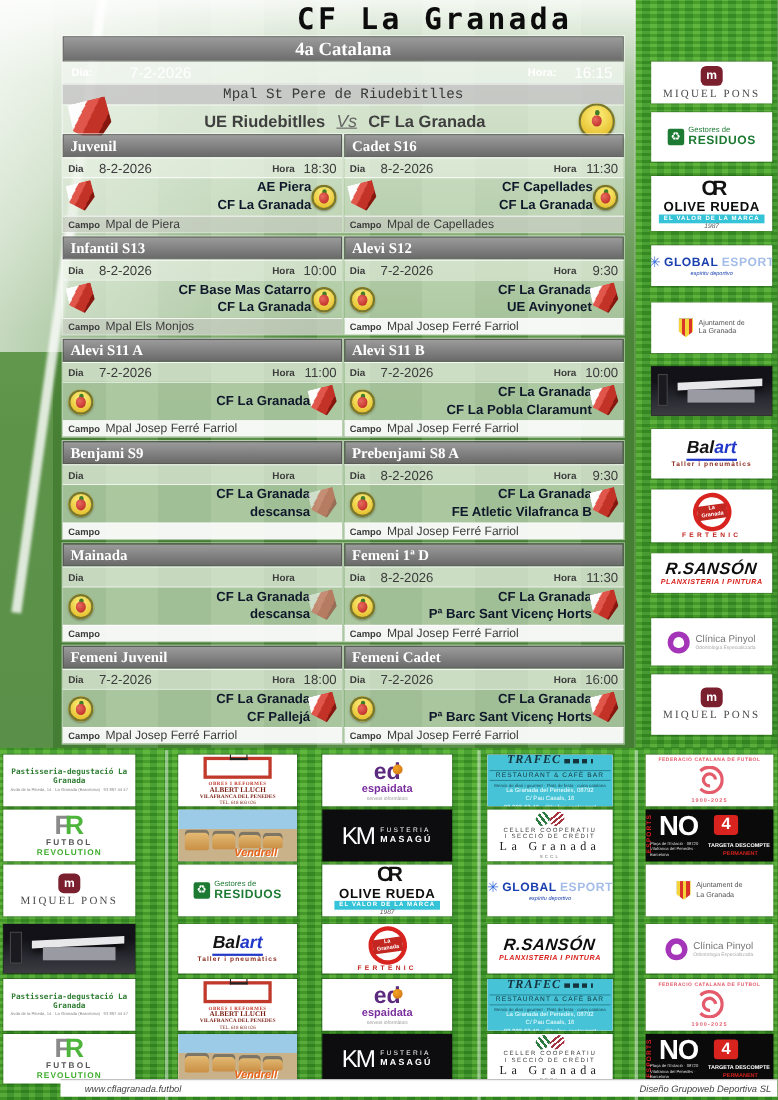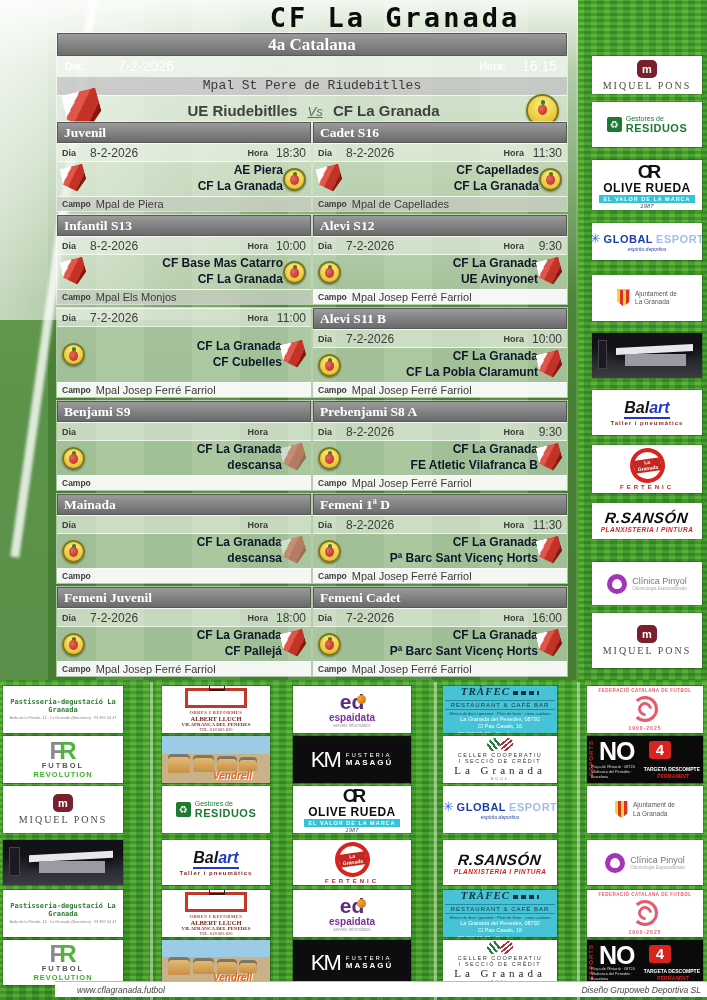--- a/index.html
+++ b/index.html
@@ -37,21 +37,21 @@
   .hdr-dia .lbl{font-size:10px;font-weight:bold;}
   .hdr-dia .date{font-size:14px;margin-left:34px;}
   .hdr-dia .hlbl{margin-left:auto;}
   .hdr-dia .time{font-size:14px;margin:0 10px 0 16px;}
   .hdr-dia{padding-left:8px;}
   .venue-bar{height:18px;line-height:18px;text-align:center;font-size:13px;color:#3a3a3a;
     background:rgba(200,200,200,.88);border-top:1px solid rgba(255,255,255,.7);font-family:Liberation Mono, monospace;}
   .hdr-match{height:29px;display:flex;align-items:center;background:rgba(232,240,228,.62);
     border-top:1px solid rgba(255,255,255,.7);padding:0 8px;}
   .hdr-match .mid{flex:1;text-align:center;font-size:15px;font-weight:bold;color:#3f3f3f;}
-  .hdr-match .vs{font-size:13px;font-style:italic;font-weight:normal;color:#666;margin:0 6px;text-decoration:underline;}
+  .hdr-match .vs{font-size:16px;font-style:italic;font-weight:normal;color:#666;margin:0 6px;text-decoration:underline;}
   
   .crest{position:relative;display:inline-block;flex:0 0 auto;}
   .cr-red{width:24px;height:26px;transform:rotate(-14deg);
     background:linear-gradient(130deg,#fdfdfd 0 28%,#e0564a 28% 45%,#c23227 45% 70%,#86170f 70%);
     clip-path:polygon(2% 0,98% 0,100% 60%,50% 100%,0 60%);filter:drop-shadow(1px 1px 1px rgba(0,0,0,.35));}
   .cr-yel{width:23px;height:23px;border-radius:50%;
     background:radial-gradient(circle at 50% 35%,#f7e469 20%,#e7c232 65%,#bc9320);
     box-shadow:inset 0 0 0 2px #77772f,0 1px 2px rgba(0,0,0,.35);}
   .cr-yel::before{content:"";position:absolute;left:50%;top:18%;width:4px;height:5px;margin-left:-2px;background:#3f7d2b;border-radius:2px;}
   .cr-yel::after{content:"";position:absolute;left:50%;top:34%;width:9px;height:10px;margin-left:-4.5px;
@@ -326,31 +326,31 @@
           </div>
           <span class="crest cr-red"></span>
         </div>
       <div class="mcampo c-home">
           <span class="lbl">Campo</span>
           <span class="val">Mpal Josep Ferré Farriol</span>
         </div>
     </div>
 
     <div class="mbox">
+      <div class="mhead">Alevi S11 A</div>
       <div class="mrow">
           <span class="lbl">Dia</span>
           <span class="date">7-2-2026</span>
           <span class="lbl hlbl">Hora</span>
           <span class="time">11:00</span>
         </div>
       <div class="mteams">
           <span class="crest cr-yel"></span>
           <div class="tnames">
             <div>CF La Granada</div>
-            <div>CF Cubelles</div>
           </div>
           <span class="crest cr-red"></span>
         </div>
       <div class="mcampo c-home">
           <span class="lbl">Campo</span>
           <span class="val">Mpal Josep Ferré Farriol</span>
         </div>
     </div>
 
     <div class="mbox">

